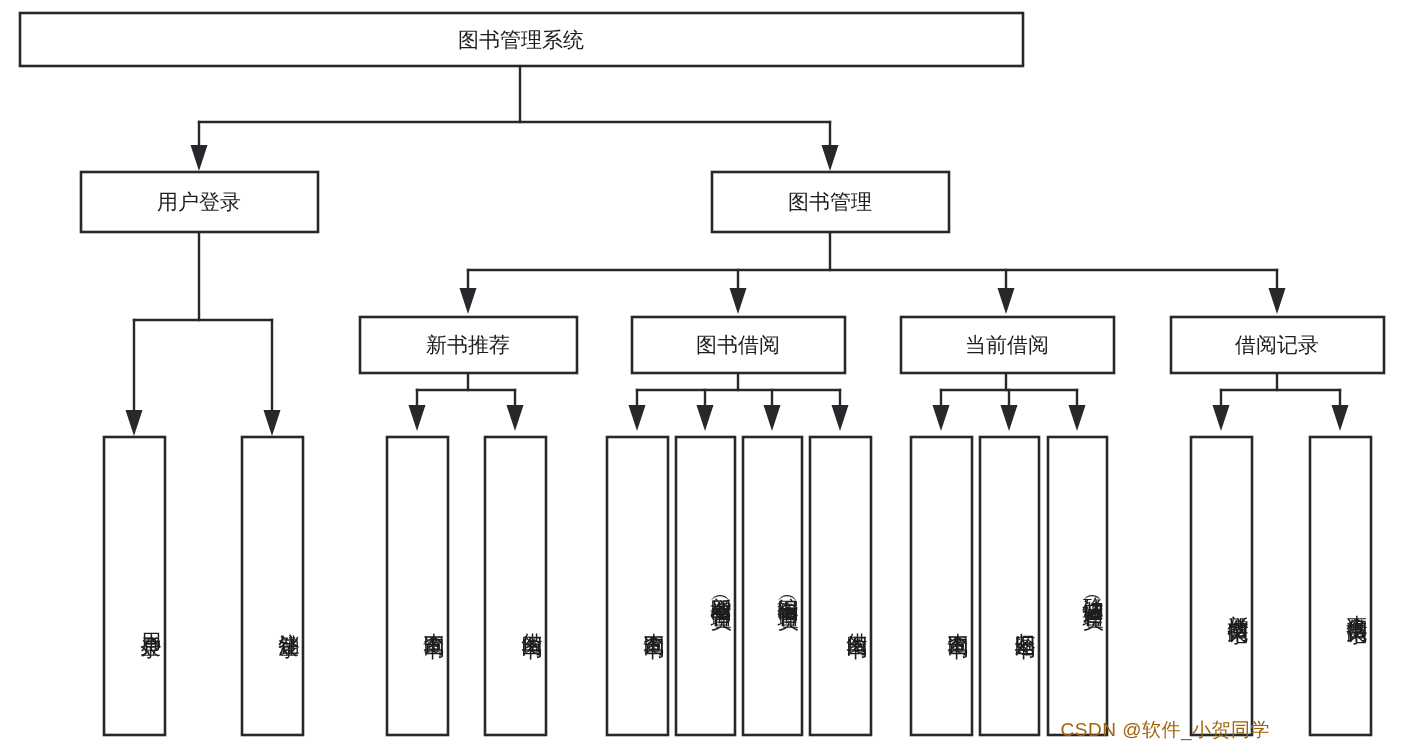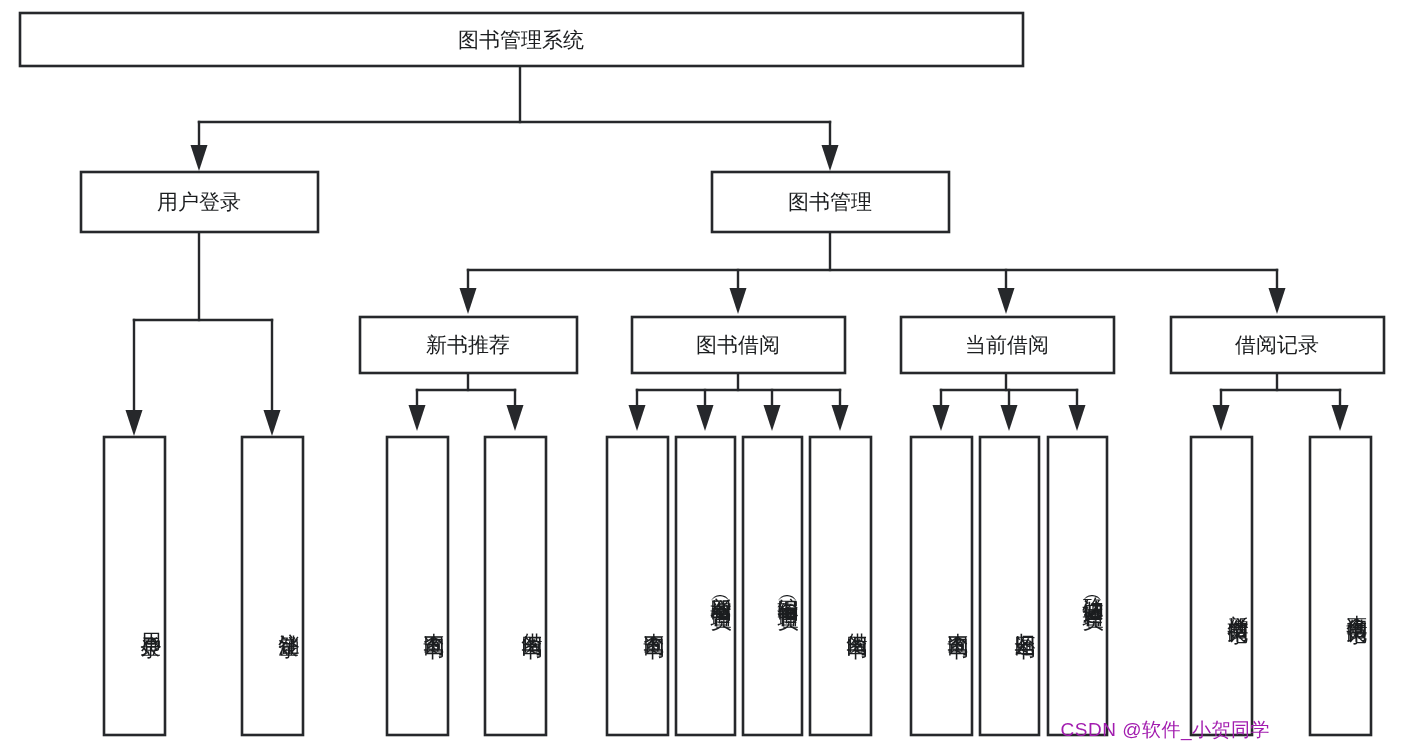--- a/index.html
+++ b/index.html
@@ -65,21 +65,21 @@
     display: flex;
     align-items: flex-start;
     justify-content: center;
   }
   .watermark {
     position: absolute;
     right: 8px;
     bottom: 4px;
     font-family: "Liberation Sans", "DejaVu Sans", sans-serif;
     font-size: 19px;
-    color: #a21caf;
+    color: #a16207;
     white-space: nowrap;
     letter-spacing: 0.5px;
   }
 </style>
 </head>
 <body>
 
 <div id="diagram-root">
 
   <svg class="diagram" viewBox="0 0 1405 747" xmlns="http://www.w3.org/2000/svg">

